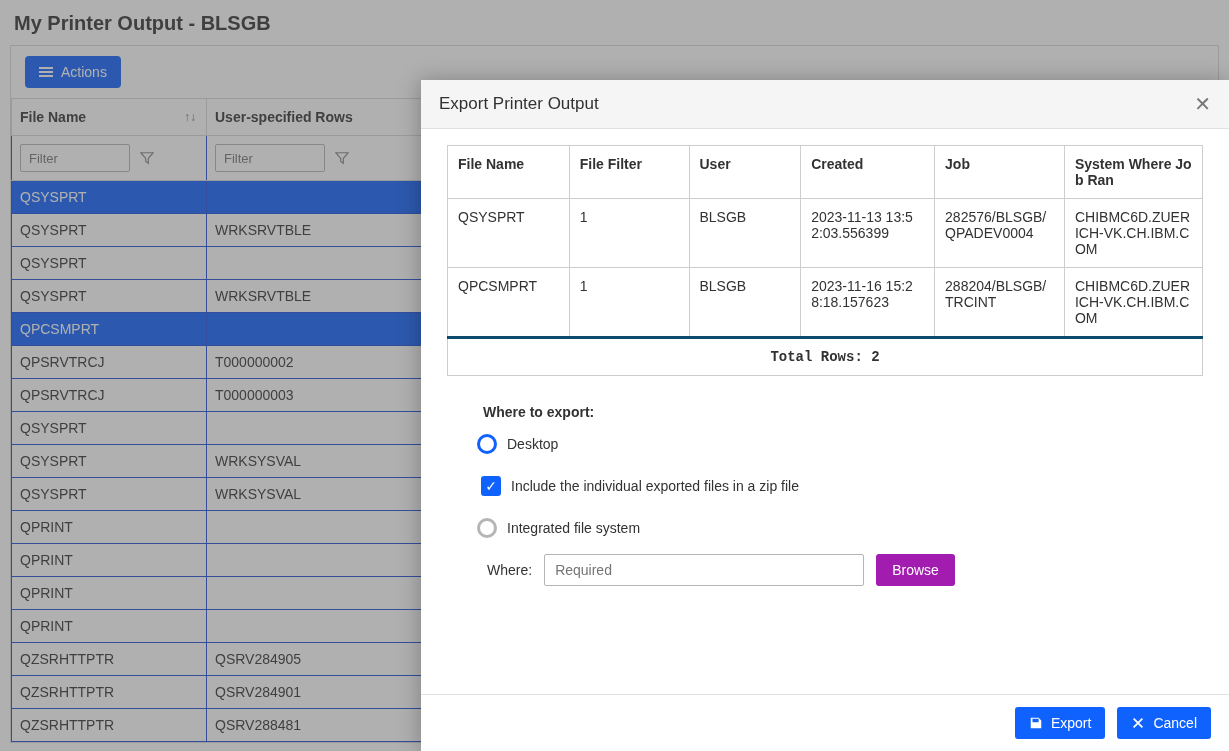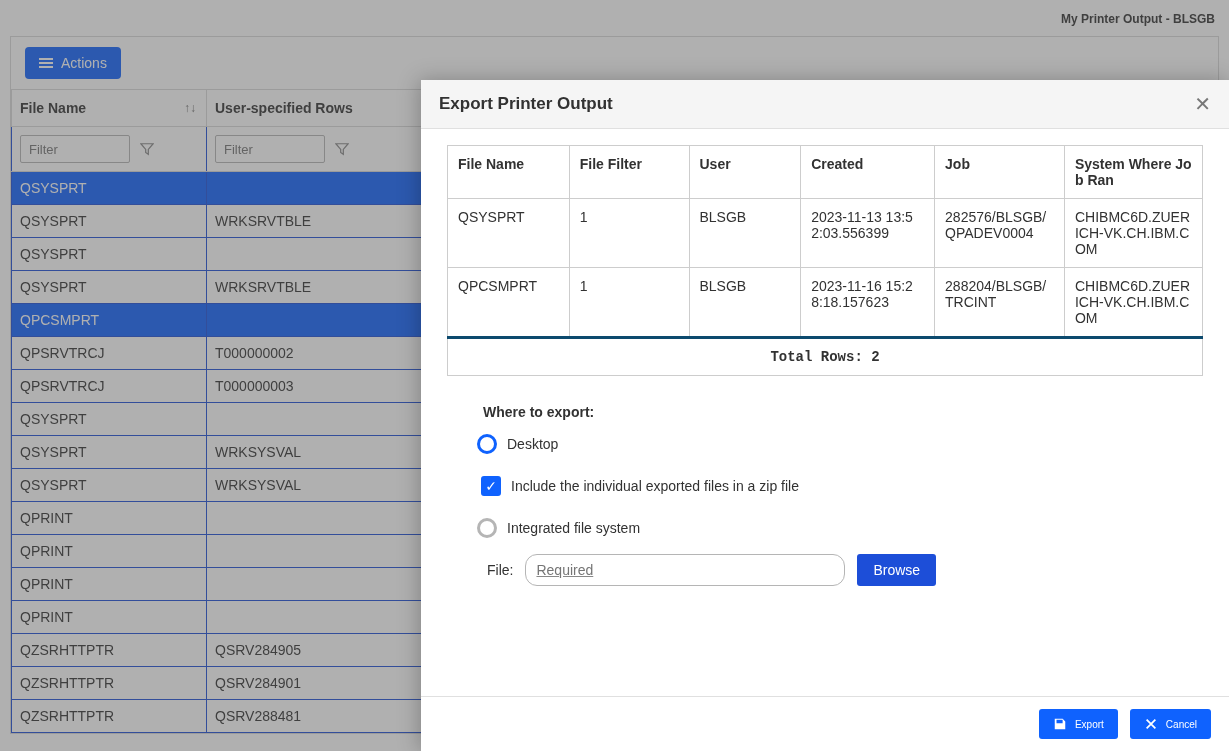--- a/index.html
+++ b/index.html
@@ -8,25 +8,24 @@
     font-family: -apple-system, BlinkMacSystemFont, "Segoe UI", Helvetica, Arial, sans-serif;
     font-size: 14px;
     color: #323232;
     background: #fff;
     width: 1229px;
     height: 751px;
     overflow: hidden;
     position: relative;
   }
   .page-title {
-    font-size: 12px;
+    font-size: 20px;
     font-weight: 700;
     color: #323232;
     padding: 12px 14px 10px;
-    text-align: right;
   }
   .panel {
     border: 1px solid #d9d9d9;
     margin: 0 10px;
     background: #fff;
   }
   .panel-top {
     padding: 10px 14px;
   }
   .actions-btn {
@@ -121,21 +120,21 @@
   }
   .modal-header {
     background: #f5f5f5;
     border-bottom: 1px solid #e0e0e0;
     padding: 14px 18px;
     display: flex;
     align-items: center;
     justify-content: space-between;
   }
   .modal-title {
-    font-size: 17px; font-weight: 700; color: #323232;
+    font-size: 17px; font-weight: 400; color: #323232;
   }
   .close-icon {
     color: #777; font-size: 20px; cursor: pointer; line-height: 1;
   }
   .modal-body {
     padding: 16px 26px 12px;
     flex: 1;
     overflow: auto;
   }
   .export-table {
@@ -205,46 +204,45 @@
   .path-row {
     display: flex; align-items: center; gap: 12px;
     margin-top: 16px;
     margin-left: 40px;
   }
   .path-label { color:#323232; }
   .path-input {
     width: 320px;
     height: 32px;
     border: 1px solid #b5b5b5;
-    border-radius: 12px;
+    border-radius: 2px;
     padding: 0 10px;
     color: #888;
     font-size: 14px;
-    text-decoration: underline;
   }
   .browse-btn {
-    background: #1d4ed8;
+    background: #a21caf;
     color: #fff;
     border: none;
     border-radius: 3px;
     padding: 8px 16px;
     font-size: 14px;
     cursor: pointer;
   }
   .modal-footer {
     border-top: 1px solid #e0e0e0;
     padding: 12px 18px;
     display: flex;
     justify-content: flex-end;
     gap: 12px;
   }
   .btn-primary {
     display: inline-flex; align-items: center; gap: 8px;
     background: #0f62fe; color:#fff; border:none;
-    padding: 8px 14px; border-radius: 3px; font-size: 10px; cursor:pointer;
+    padding: 8px 14px; border-radius: 3px; font-size: 14px; cursor:pointer;
   }
   .icon-sq { width:14px; height:14px; display:inline-flex; }
   svg { display:block; }
 </style>
 </head>
 <body>
 
 <div class="page-title">My Printer Output - BLSGB</div>
 
 <div class="panel">
@@ -424,21 +422,21 @@
       <span class="chk">✓</span>
       <span>Include the individual exported files in a zip file</span>
     </div>
 
     <div class="radio-row" style="margin-top:22px">
       <span class="radio"></span>
       <span>Integrated file system</span>
     </div>
 
     <div class="path-row">
-      <span class="path-label">File:</span>
+      <span class="path-label">Where:</span>
       <input class="path-input" placeholder="Required" style="">
       <button class="browse-btn">Browse</button>
     </div>
 
   </div>
 
   <div class="modal-footer">
     <button class="btn-primary">
       <span class="icon-sq">
         <svg viewBox="0 0 16 16" width="14" height="14">

